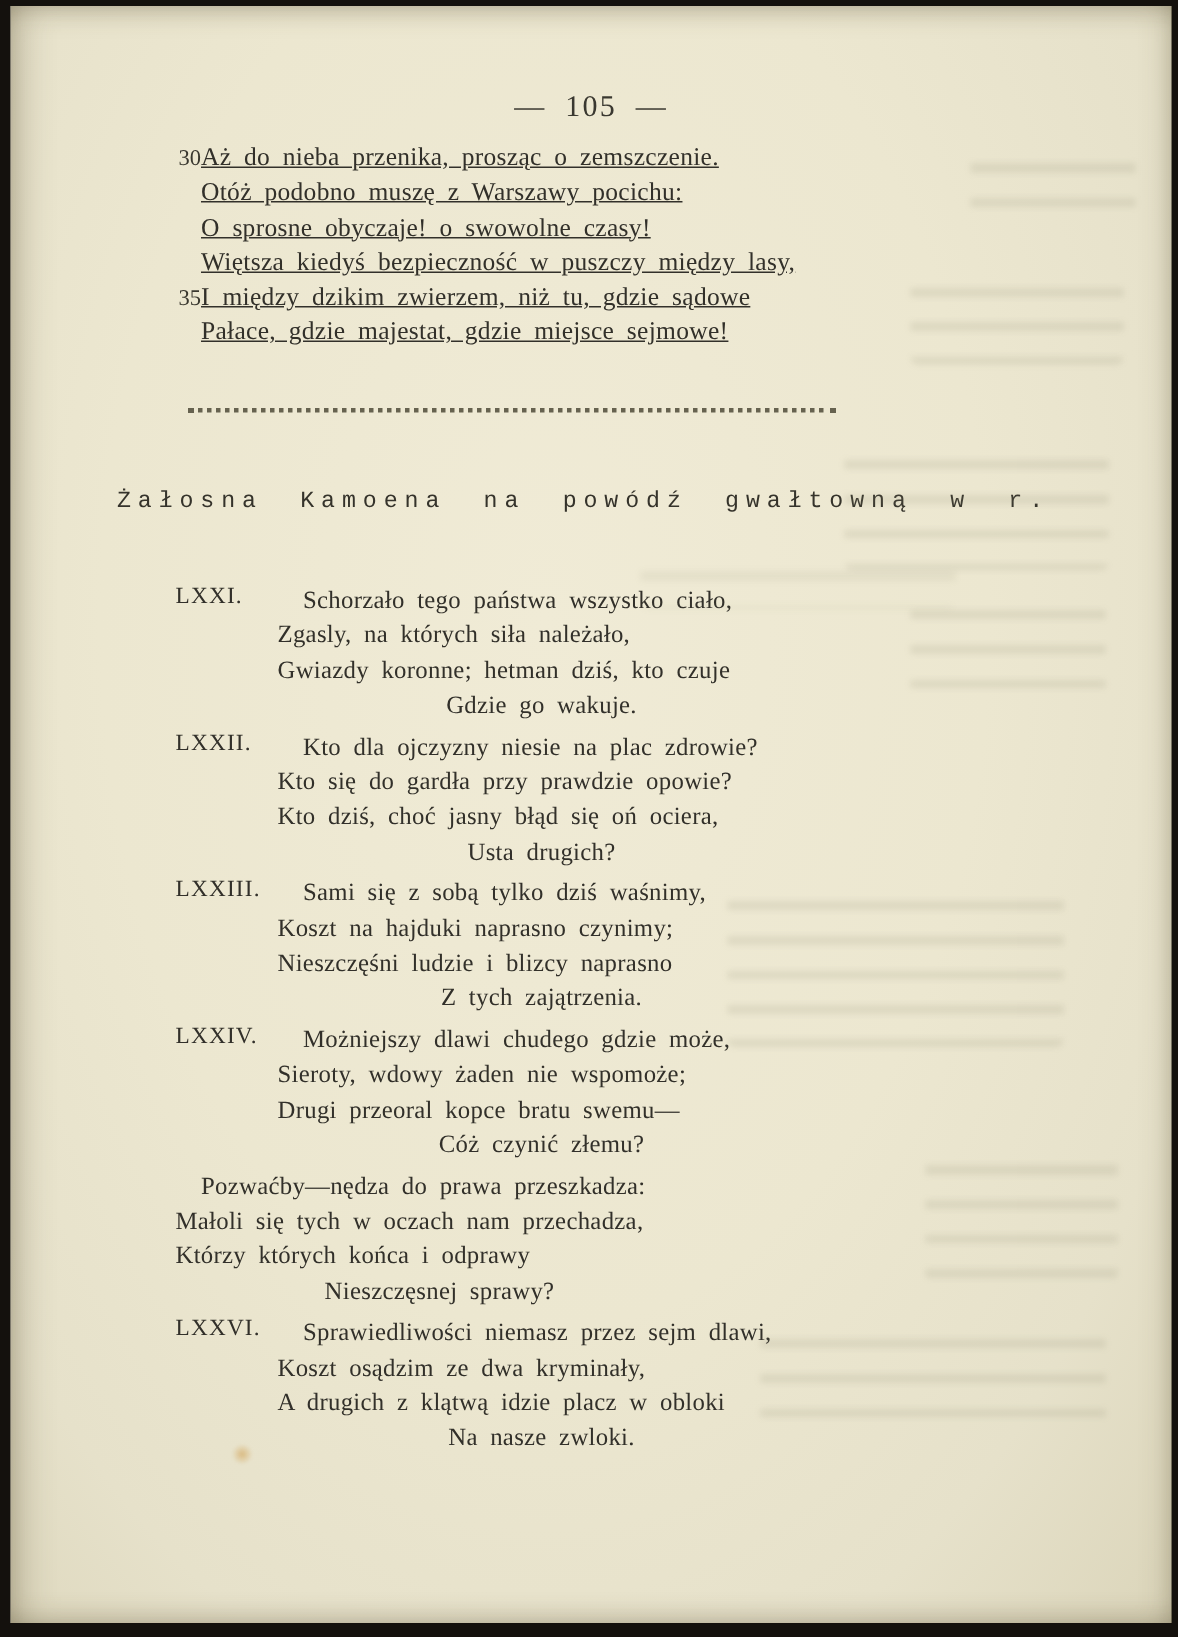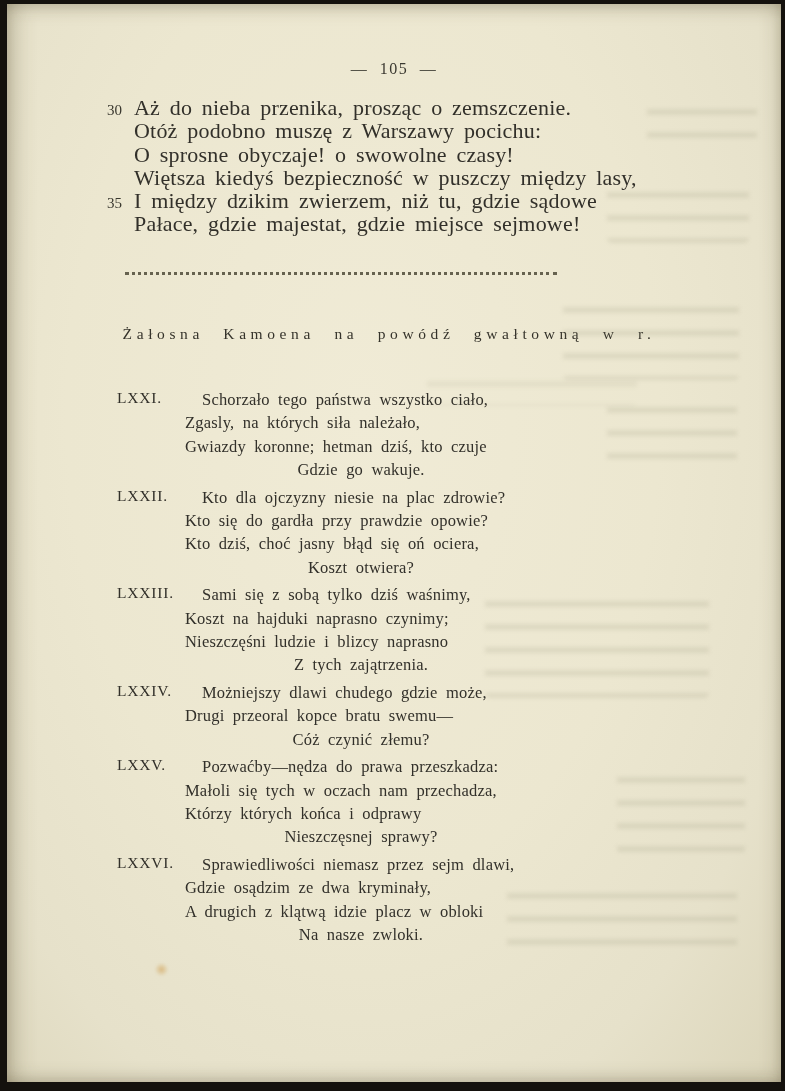--- a/index.html
+++ b/index.html
@@ -14,32 +14,32 @@
       radial-gradient(ellipse at 46% 38%, #f0ebd6 0%, #ece7d0 50%, #e6e1ca 78%, #dbd5ba 100%);
     box-shadow:
       inset 16px 0 26px -14px rgba(90,80,52,.45),
       inset -12px 0 20px -12px rgba(90,80,52,.35),
       inset 0 14px 20px -14px rgba(90,80,52,.35),
       inset 0 -14px 20px -14px rgba(90,80,52,.30);
     color:#32302a;
   }
   .pagenum{
     position:absolute;top:56px;left:0;right:0;
-    text-align:center;font-size:16px;letter-spacing:1.5px;word-spacing:6px;
+    text-align:center;font-size:20px;letter-spacing:1.5px;word-spacing:6px;
     color:#3a3830;
   }
   .top-poem{position:absolute;left:100px;top:91px;}
-  .tp-line{display:flex;align-items:baseline;height:23.3px;white-space:nowrap;}
+  .tp-line{display:flex;align-items:baseline;height:23.3px;white-space:nowrap;text-align:right;}
   .tp-num{width:27px;flex:none;font-size:15px;color:#3a382f;}
-  .tp-text{font-size:22px;letter-spacing:.2px;word-spacing:4px;}
+  .tp-text{font-size:17px;letter-spacing:.2px;word-spacing:4px;text-decoration:underline;}
   .dots-rule{
     position:absolute;top:268px;left:118px;width:432px;height:0;
     border-top:3.4px dotted #45412f;opacity:.8;
   }
-  .heading{position:absolute;top:321px;left:0;right:10px;text-align:center;}
+  .heading{position:absolute;top:321px;left:0;right:10px;text-align:center;font-family:Liberation Mono, monospace;}
   .heading .h1{
     font-size:15.5px;letter-spacing:4.6px;word-spacing:11px;
     color:#35332b;white-space:nowrap;
   }
   .heading .h2{font-size:15.5px;letter-spacing:2px;word-spacing:4px;margin-top:3px;}
   .stanzas{position:absolute;left:110px;top:384px;}
   .stanza{display:flex;margin-bottom:4px;}
   .numeral{width:68px;flex:none;font-size:15.5px;letter-spacing:.8px;padding-top:1px;}
   .verse{width:352px;}
   .vline{font-size:16.5px;line-height:23.4px;letter-spacing:.2px;word-spacing:4px;white-space:nowrap;}
@@ -119,58 +119,58 @@
         <div class="vline closing">Gdzie go wakuje.</div>
       </div>
     </div>
 
     <div class="stanza">
       <div class="numeral">LXXII.</div>
       <div class="verse">
         <div class="vline first">Kto dla ojczyzny niesie na plac zdrowie?</div>
         <div class="vline">Kto się do gardła przy prawdzie opowie?</div>
         <div class="vline">Kto dziś, choć jasny błąd się oń ociera,</div>
-        <div class="vline closing">Koszt otwiera?</div>
+        <div class="vline closing">Usta drugich?</div>
       </div>
     </div>
 
     <div class="stanza">
       <div class="numeral">LXXIII.</div>
       <div class="verse">
         <div class="vline first">Sami się z sobą tylko dziś waśnimy,</div>
         <div class="vline">Koszt na hajduki naprasno czynimy;</div>
         <div class="vline">Nieszczęśni ludzie i blizcy naprasno</div>
         <div class="vline closing">Z tych zajątrzenia.</div>
       </div>
     </div>
 
     <div class="stanza">
       <div class="numeral">LXXIV.</div>
       <div class="verse">
         <div class="vline first">Możniejszy dlawi chudego gdzie może,</div>
+        <div class="vline">Sieroty, wdowy żaden nie wspomoże;</div>
         <div class="vline">Drugi przeoral kopce bratu swemu—</div>
         <div class="vline closing">Cóż czynić złemu?</div>
       </div>
     </div>
 
     <div class="stanza">
-      <div class="numeral">LXXV.</div>
       <div class="verse">
         <div class="vline first">Pozwaćby—nędza do prawa przeszkadza:</div>
         <div class="vline">Małoli się tych w oczach nam przechadza,</div>
         <div class="vline">Którzy których końca i odprawy</div>
         <div class="vline closing">Nieszczęsnej sprawy?</div>
       </div>
     </div>
 
     <div class="stanza">
       <div class="numeral">LXXVI.</div>
       <div class="verse">
         <div class="vline first">Sprawiedliwości niemasz przez sejm dlawi,</div>
-        <div class="vline">Gdzie osądzim ze dwa kryminały,</div>
+        <div class="vline">Koszt osądzim ze dwa kryminały,</div>
         <div class="vline">A drugich z klątwą idzie placz w obloki</div>
         <div class="vline closing">Na nasze zwloki.</div>
       </div>
     </div>
 
   </div>
 
   <div class="ghost g1"></div>
   <div class="ghost g2"></div>
   <div class="ghost g3"></div>

